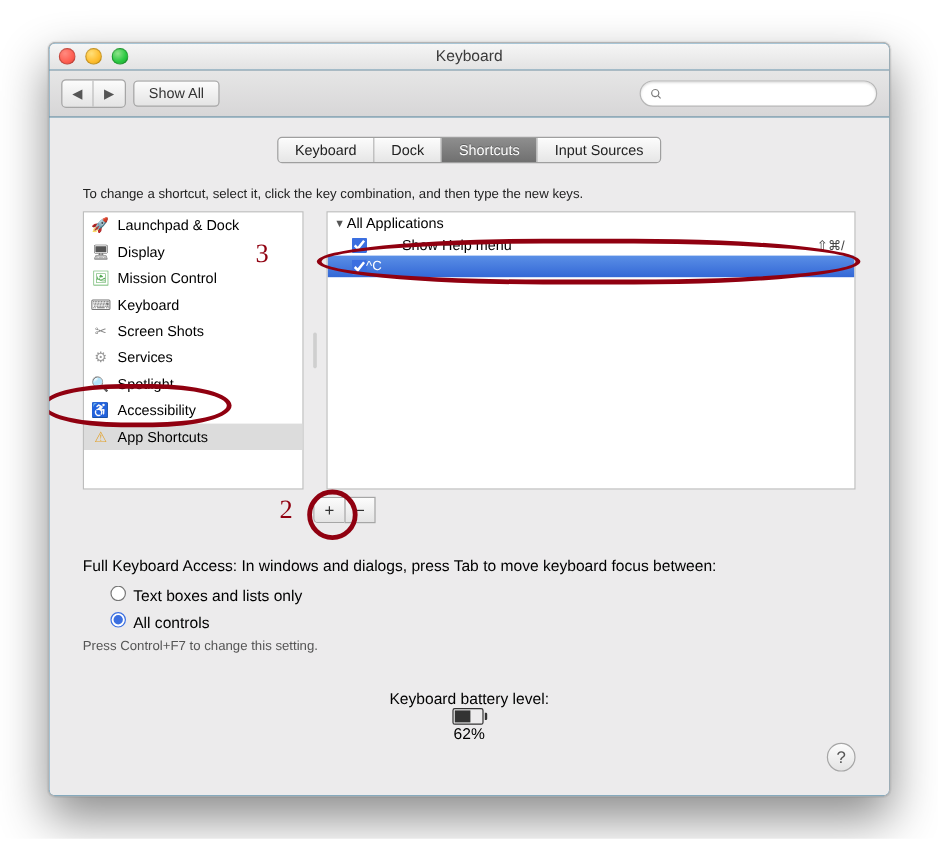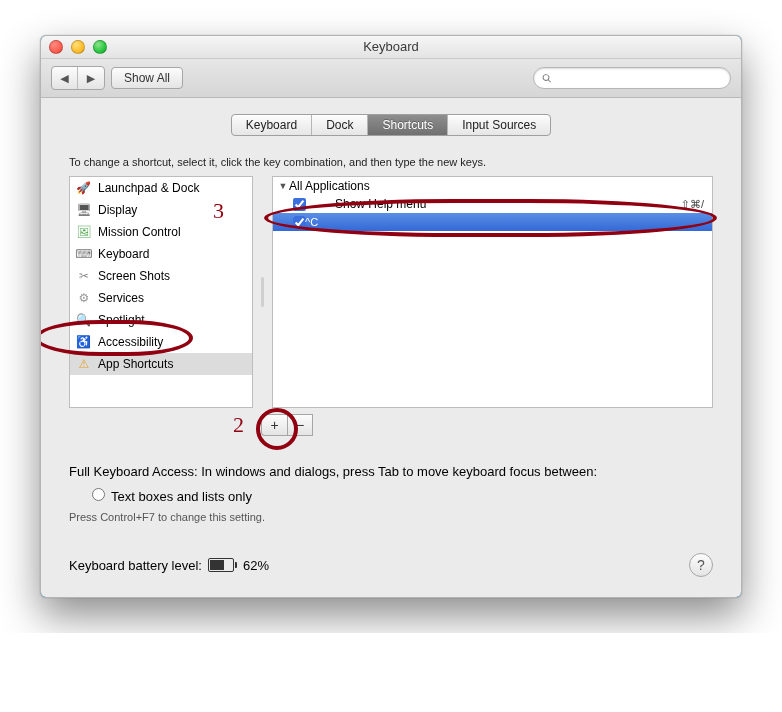--- a/index.html
+++ b/index.html
@@ -227,20 +227,21 @@
   .radios { margin: 6px 0 4px 18px; }
   .radios label { display: block; font-size: 13px; line-height: 20px; }
   .radios input { margin-right: 6px; accent-color: #3b6fe0; }
   .tiny { font-size: 11px; color: #555; margin-top: 4px; }
 
   .footer {
     display: flex;
     align-items: center;
     margin-top: 30px;
     font-size: 13px;
+    flex-direction: column;
   }
   .battery {
     display: inline-flex; align-items: center; gap: 0; margin: 0 6px;
   }
   .battery .body {
     width: 24px; height: 12px; border: 1.3px solid #333; border-radius: 2px;
     position: relative; display: inline-block;
   }
   .battery .body .fill {
     position: absolute; left: 1px; top: 1px; bottom: 1px;
@@ -392,20 +393,21 @@
       <button>+</button>
       <button>−</button>
 
       <div class="anno-circle" style="left:-5px; top:-6px; width:34px; height:34px;"></div>
       <div class="anno-num" style="left:-28px; top:-2px;">2</div>
     </div>
 
     <div class="fka-label">Full Keyboard Access: In windows and dialogs, press Tab to move keyboard focus between:</div>
     <div class="radios">
       <label><input type="radio" name="fka" style=""><span>Text boxes and lists only</span></label>
+      <label><input type="radio" name="fka" checked="" style=""><span>All controls</span></label>
     </div>
     <div class="tiny">Press Control+F7 to change this setting.</div>
 
     <div class="footer">
       <span>Keyboard battery level:</span>
       <span class="battery">
         <span class="body">
             <span class="fill" id="batfill" style="width: 13.64px;"></span>
           </span>
           <span class="tip"></span>

